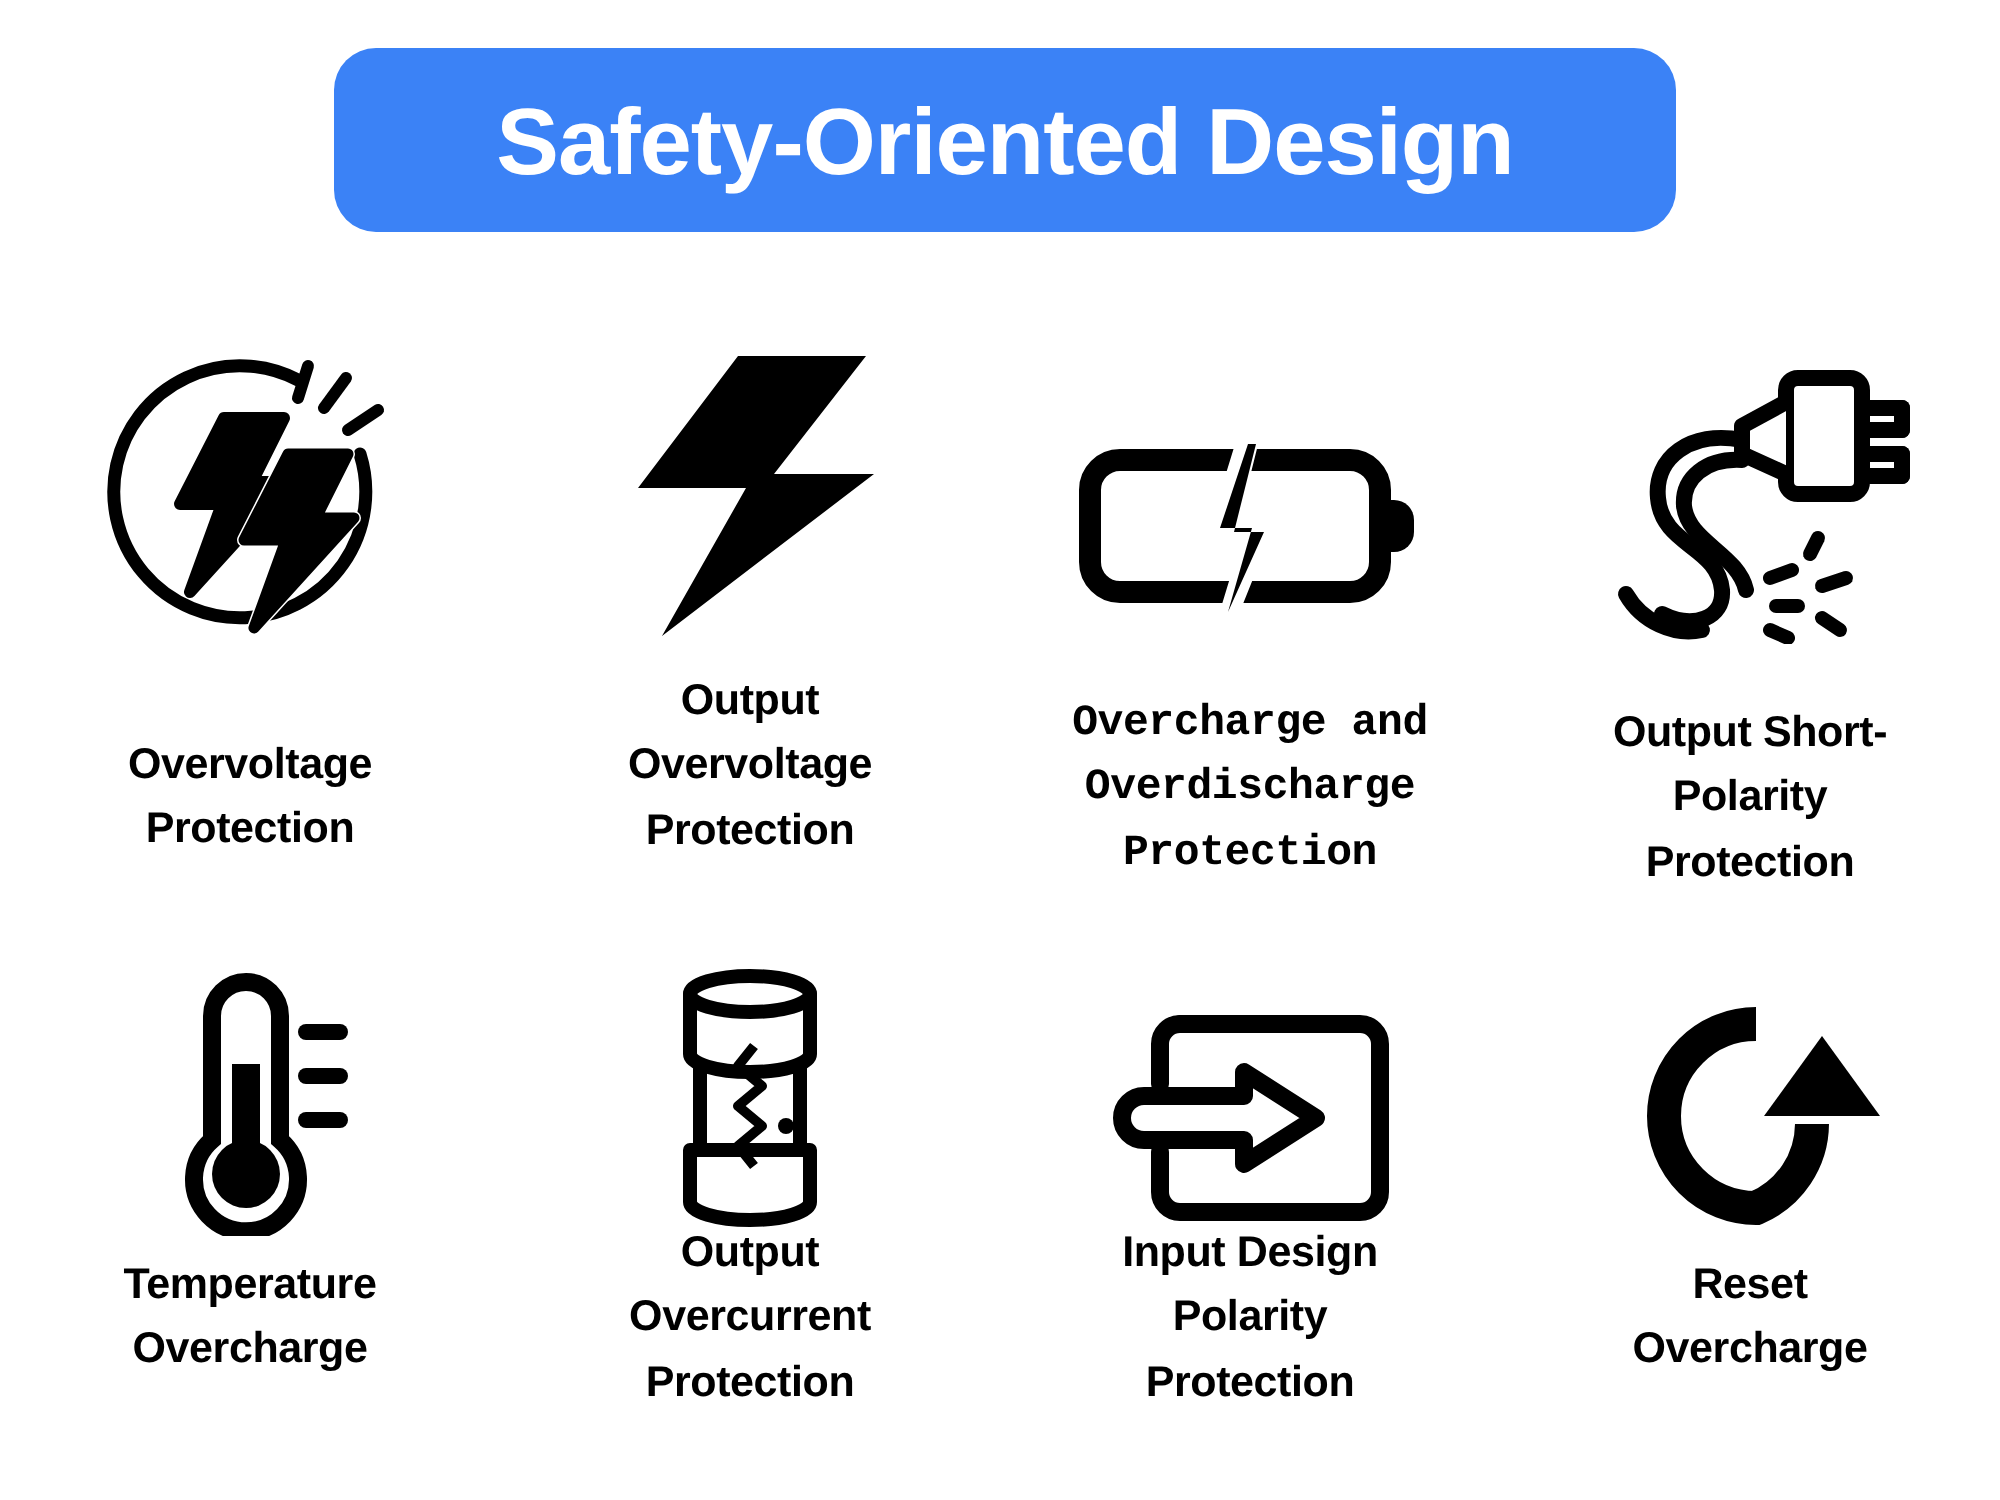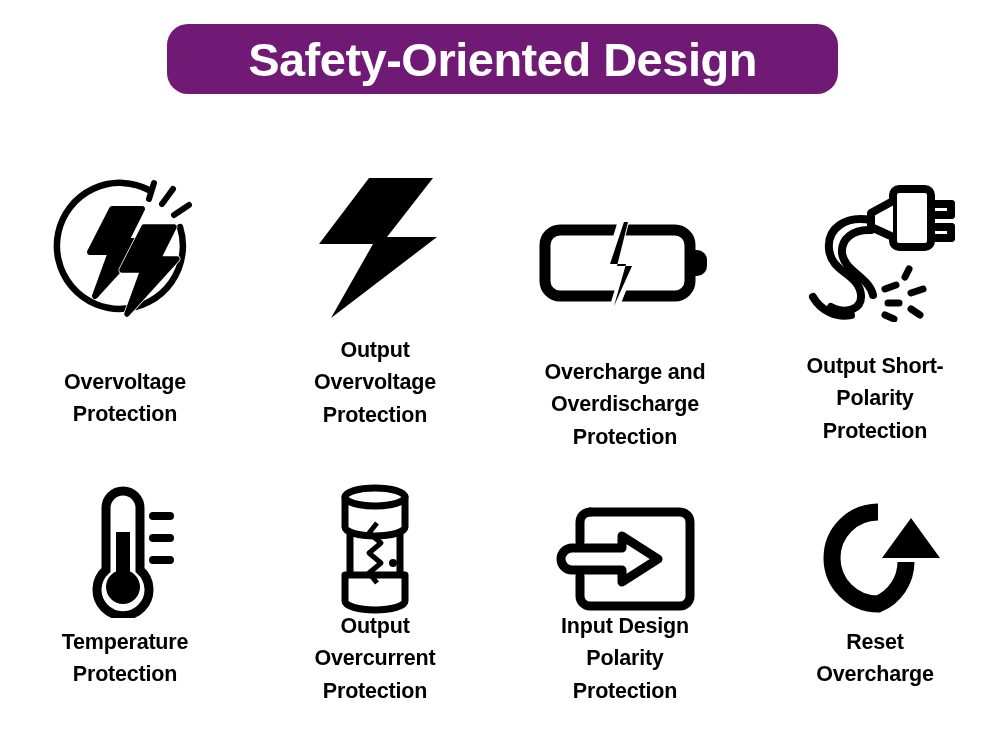--- a/index.html
+++ b/index.html
@@ -16,22 +16,22 @@
     color: #000000;
     overflow: hidden;
   }
 
   
   .title-banner {
     position: absolute;
     left: 167px;
     top: 24px;
     width: 671px;
-    height: 70px;
-    background: #701a75;
+    height: 92px;
+    background: #3b82f6;
     border-radius: 21px;
     display: flex;
     align-items: center;
     justify-content: center;
   }
   .title-text {
     color: #ffffff;
     font-size: 47px;
     font-weight: bold;
     letter-spacing: -0.5px;
@@ -86,21 +86,21 @@
   }
 
   
   .cell-1 .icon-box { top: 12px;  height: 160px; }
   .cell-1 .feature-label { top: 216px; }
 
   .cell-2 .icon-box { top: 12px;  height: 160px; }
   .cell-2 .feature-label { top: 184px; }
 
   .cell-3 .icon-box { top: 12px;  height: 160px; }
-  .cell-3 .feature-label { top: 206px; }
+  .cell-3 .feature-label { top: 196px; font-family: Liberation Mono, monospace; }
 
   .cell-4 .icon-box { top: 12px;  height: 160px; }
   .cell-4 .feature-label { top: 200px; }
 
   
   .cell-5 .icon-box { top: 18px; height: 150px; }
   .cell-5 .feature-label { top: 176px; }
 
   .cell-6 .icon-box { top: 18px; height: 150px; }
   .cell-6 .feature-label { top: 160px; }
@@ -223,21 +223,21 @@
           <circle cx="50" cy="101" r="17" fill="#000"></circle>
 
           <g stroke="#000" stroke-width="8" stroke-linecap="round">
             <path d="M80 30 L97 30"></path>
             <path d="M80 52 L97 52"></path>
             <path d="M80 74 L97 74"></path>
           </g>
         </svg>
       </div>
       <div class="feature-label">Temperature
-Protection</div>
+Overcharge</div>
     </div>
 
     <div class="feature-cell cell-6">
       <div class="icon-box">
         <svg width="92" height="135" viewBox="0 0 92 135" fill="none">
           <g stroke="#000" stroke-width="7" fill="#fff" stroke-linejoin="round">
 
             <rect x="21" y="40" width="50" height="60"></rect>
 
             <path d="M16 14 L16 44 A30 9 0 0 0 76 44 L76 14 Z"></path>

